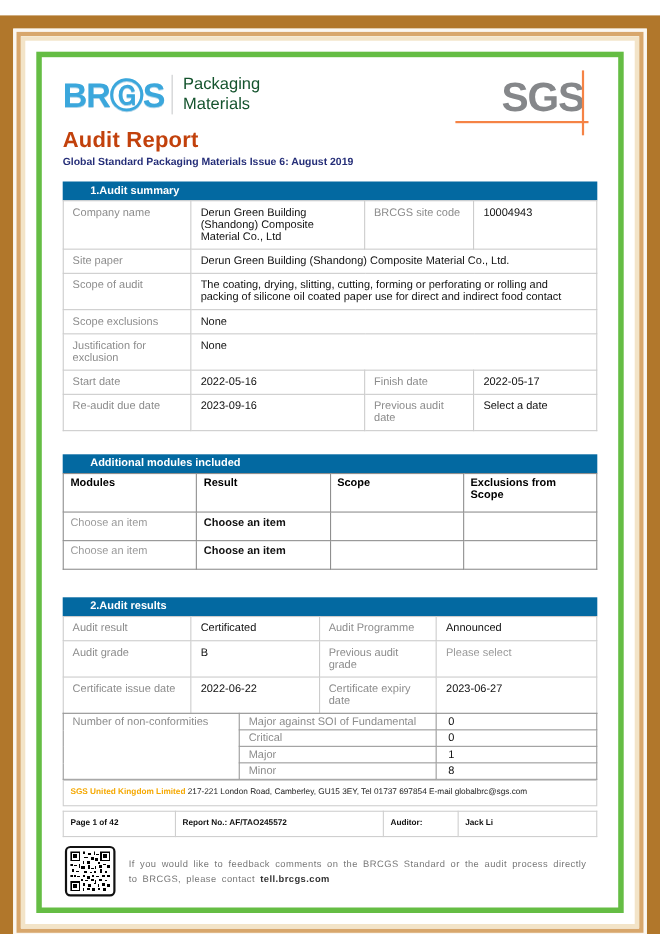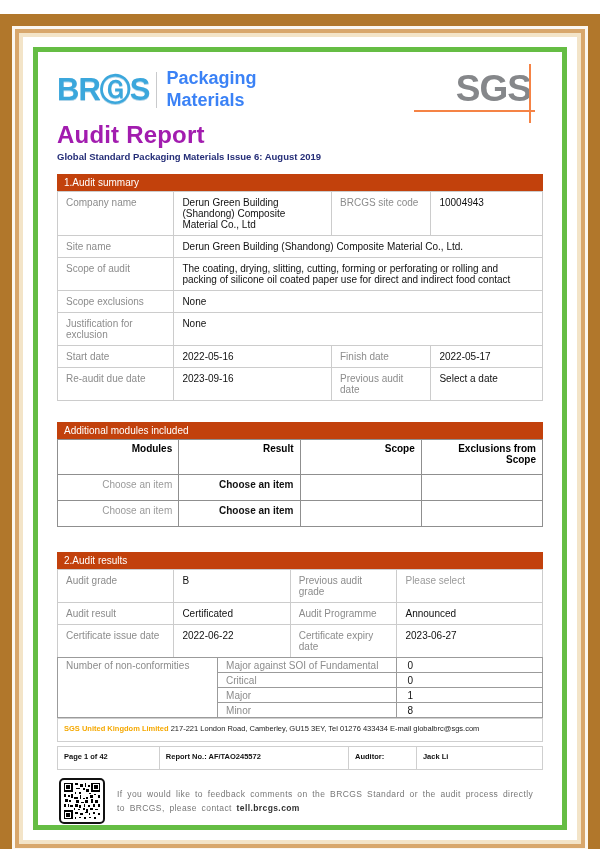--- a/index.html
+++ b/index.html
@@ -12,46 +12,46 @@
   .frame4 { width:100%; height:100%; border:4px solid #F3E4C8; background:#fff; padding:10px; }
   .greenbox { width:100%; height:100%; border:5px solid #65BD44; background:#fff; }
   .document { width:100%; height:100%; padding:12px 19px 10px; display:flex; flex-direction:column; overflow:hidden; }
 
   
   .logo-row { display:flex; justify-content:space-between; align-items:flex-start; margin-top:4px; height:54px; }
   .brcgs-logo { display:flex; align-items:center; }
   .brcgs-letters { font-size:31px; font-weight:bold; color:#3BA7DC; letter-spacing:-1px; line-height:1;
                    text-shadow:0 1px 0 rgba(27,132,190,.35); }
   .brcgs-divider { width:1px; height:36px; background:#C9CACC; margin:0 9px 0 7px; }
-  .brcgs-tagline { color:#3b82f6; font-size:18px; line-height:1.2; font-weight:700; }
+  .brcgs-tagline { color:#14532d; font-size:15px; line-height:1.2; font-weight:400; }
   .sgs-logo { position:relative; margin-right:12px; margin-top:2px; }
   .sgs-text { font-size:37px; font-weight:bold; color:#85878A; letter-spacing:-1px; line-height:1; }
   .sgs-hline { position:absolute; height:2px; background:#F58345; left:-42px; right:-4px; bottom:-5px; }
   .sgs-vline { position:absolute; width:2px; background:#F58345; right:0px; top:-6px; bottom:-16px; }
 
   .title-block { margin-top:10px; }
-  .page-title { font-size:24px; font-weight:bold; color:#a21caf; letter-spacing:0.2px; }
+  .page-title { font-size:20px; font-weight:bold; color:#c2410c; letter-spacing:0.2px; }
   .page-subtitle { font-size:9.5px; font-weight:bold; color:#252E78; margin-top:2px; }
 
   
-  .section-bar { background:#c2410c; color:#fff; font-weight:normal; font-size:10px; padding:3px 7px; }
+  .section-bar { background:#0369a1; color:#fff; font-weight:bold; font-size:10px; padding:3px 25px; }
 
   
   table { width:100%; border-collapse:collapse; table-layout:fixed; font-size:10px; }
   td { border:1px solid #CCCCCC; padding:5px 8px; vertical-align:top; word-wrap:break-word; }
   .lbl { color:#8C8C8C; font-weight:normal; }
   .val { font-weight:normal; color:#111; }
   .val-gray { color:#9A9A9A; font-weight:normal; }
 
   .sec1 { margin-top:12px; }
   .sec2 { margin-top:21px; }
   .sec3 { margin-top:25px; }
 
   
-  .mod-table td { border:1px solid #8F8F8F; text-align:right; padding:4px 6px; }
+  .mod-table td { border:1px solid #8F8F8F; text-align:left; padding:4px 6px; }
   .mod-table .hdr { color:#000; font-weight:bold; padding:3px 6px 9px; }
   .mod-table .choose-gray { color:#9A9A9A; padding-bottom:10px; }
   .mod-table .choose-bold { font-weight:bold; color:#111; padding-bottom:10px; }
 
   
   .nc-table { margin-top:-1px; }
   .nc-table td { border:1px solid #9B9B9B; padding:1.5px 8px; }
   .nc-table .val { padding-left:10px; }
 
   
@@ -109,21 +109,21 @@
                     <col style="width:23%">
                   </colgroup>
       <tbody>
                     <tr>
         <td class="lbl">Company name</td>
         <td class="val">Derun Green Building (Shandong) Composite Material Co., Ltd</td>
         <td class="lbl">BRCGS site code</td>
         <td class="val">10004943</td>
       </tr>
       <tr>
-        <td class="lbl">Site name</td>
+        <td class="lbl">Site paper</td>
         <td class="val" colspan="3">Derun Green Building (Shandong) Composite Material Co., Ltd.</td>
       </tr>
       <tr>
         <td class="lbl">Scope of audit</td>
         <td class="val" colspan="3">The coating, drying, slitting, cutting, forming or perforating or rolling and packing of silicone oil coated paper use for direct and indirect food contact</td>
       </tr>
       <tr>
         <td class="lbl">Scope exclusions</td>
         <td class="val" colspan="3">None</td>
       </tr>
@@ -183,32 +183,32 @@
     <div class="section-bar">2.Audit results</div>
     <table>
       <colgroup>
                     <col style="width:24%">
                     <col style="width:24%">
                     <col style="width:22%">
                     <col style="width:30%">
                   </colgroup>
       <tbody>
                     <tr>
+        <td class="lbl">Audit result</td>
+        <td class="val">Certificated</td>
+        <td class="lbl">Audit Programme</td>
+        <td class="val">Announced</td>
+      </tr>
+      <tr>
         <td class="lbl">Audit grade</td>
         <td class="val">B</td>
         <td class="lbl">Previous audit grade</td>
         <td class="val-gray">Please select</td>
       </tr>
       <tr>
-        <td class="lbl">Audit result</td>
-        <td class="val">Certificated</td>
-        <td class="lbl">Audit Programme</td>
-        <td class="val">Announced</td>
-      </tr>
-      <tr>
         <td class="lbl">Certificate issue date</td>
         <td class="val">2022-06-22</td>
         <td class="lbl">Certificate expiry date</td>
         <td class="val">2023-06-27</td>
       </tr>
     </tbody>
                 </table>
     <table class="nc-table">
       <colgroup>
                     <col style="width:33%">
@@ -232,21 +232,21 @@
       <tr>
         <td class="lbl">Minor</td>
         <td class="val">8</td>
       </tr>
     </tbody>
                 </table>
   </div>
 
   <div class="footer">
     <div class="addr-box">
-      <span class="addr-company">SGS United Kingdom Limited</span><span> 217-221 London Road, Camberley, GU15 3EY, Tel 01276 433434 E-mail globalbrc@sgs.com</span>
+      <span class="addr-company">SGS United Kingdom Limited</span><span> 217-221 London Road, Camberley, GU15 3EY, Tel 01737 697854 E-mail globalbrc@sgs.com</span>
     </div>
     <table class="page-row">
       <colgroup>
                     <col style="width:21%">
                     <col style="width:39%">
                     <col style="width:14%">
                     <col style="width:26%">
                   </colgroup>
       <tbody>
                     <tr>

